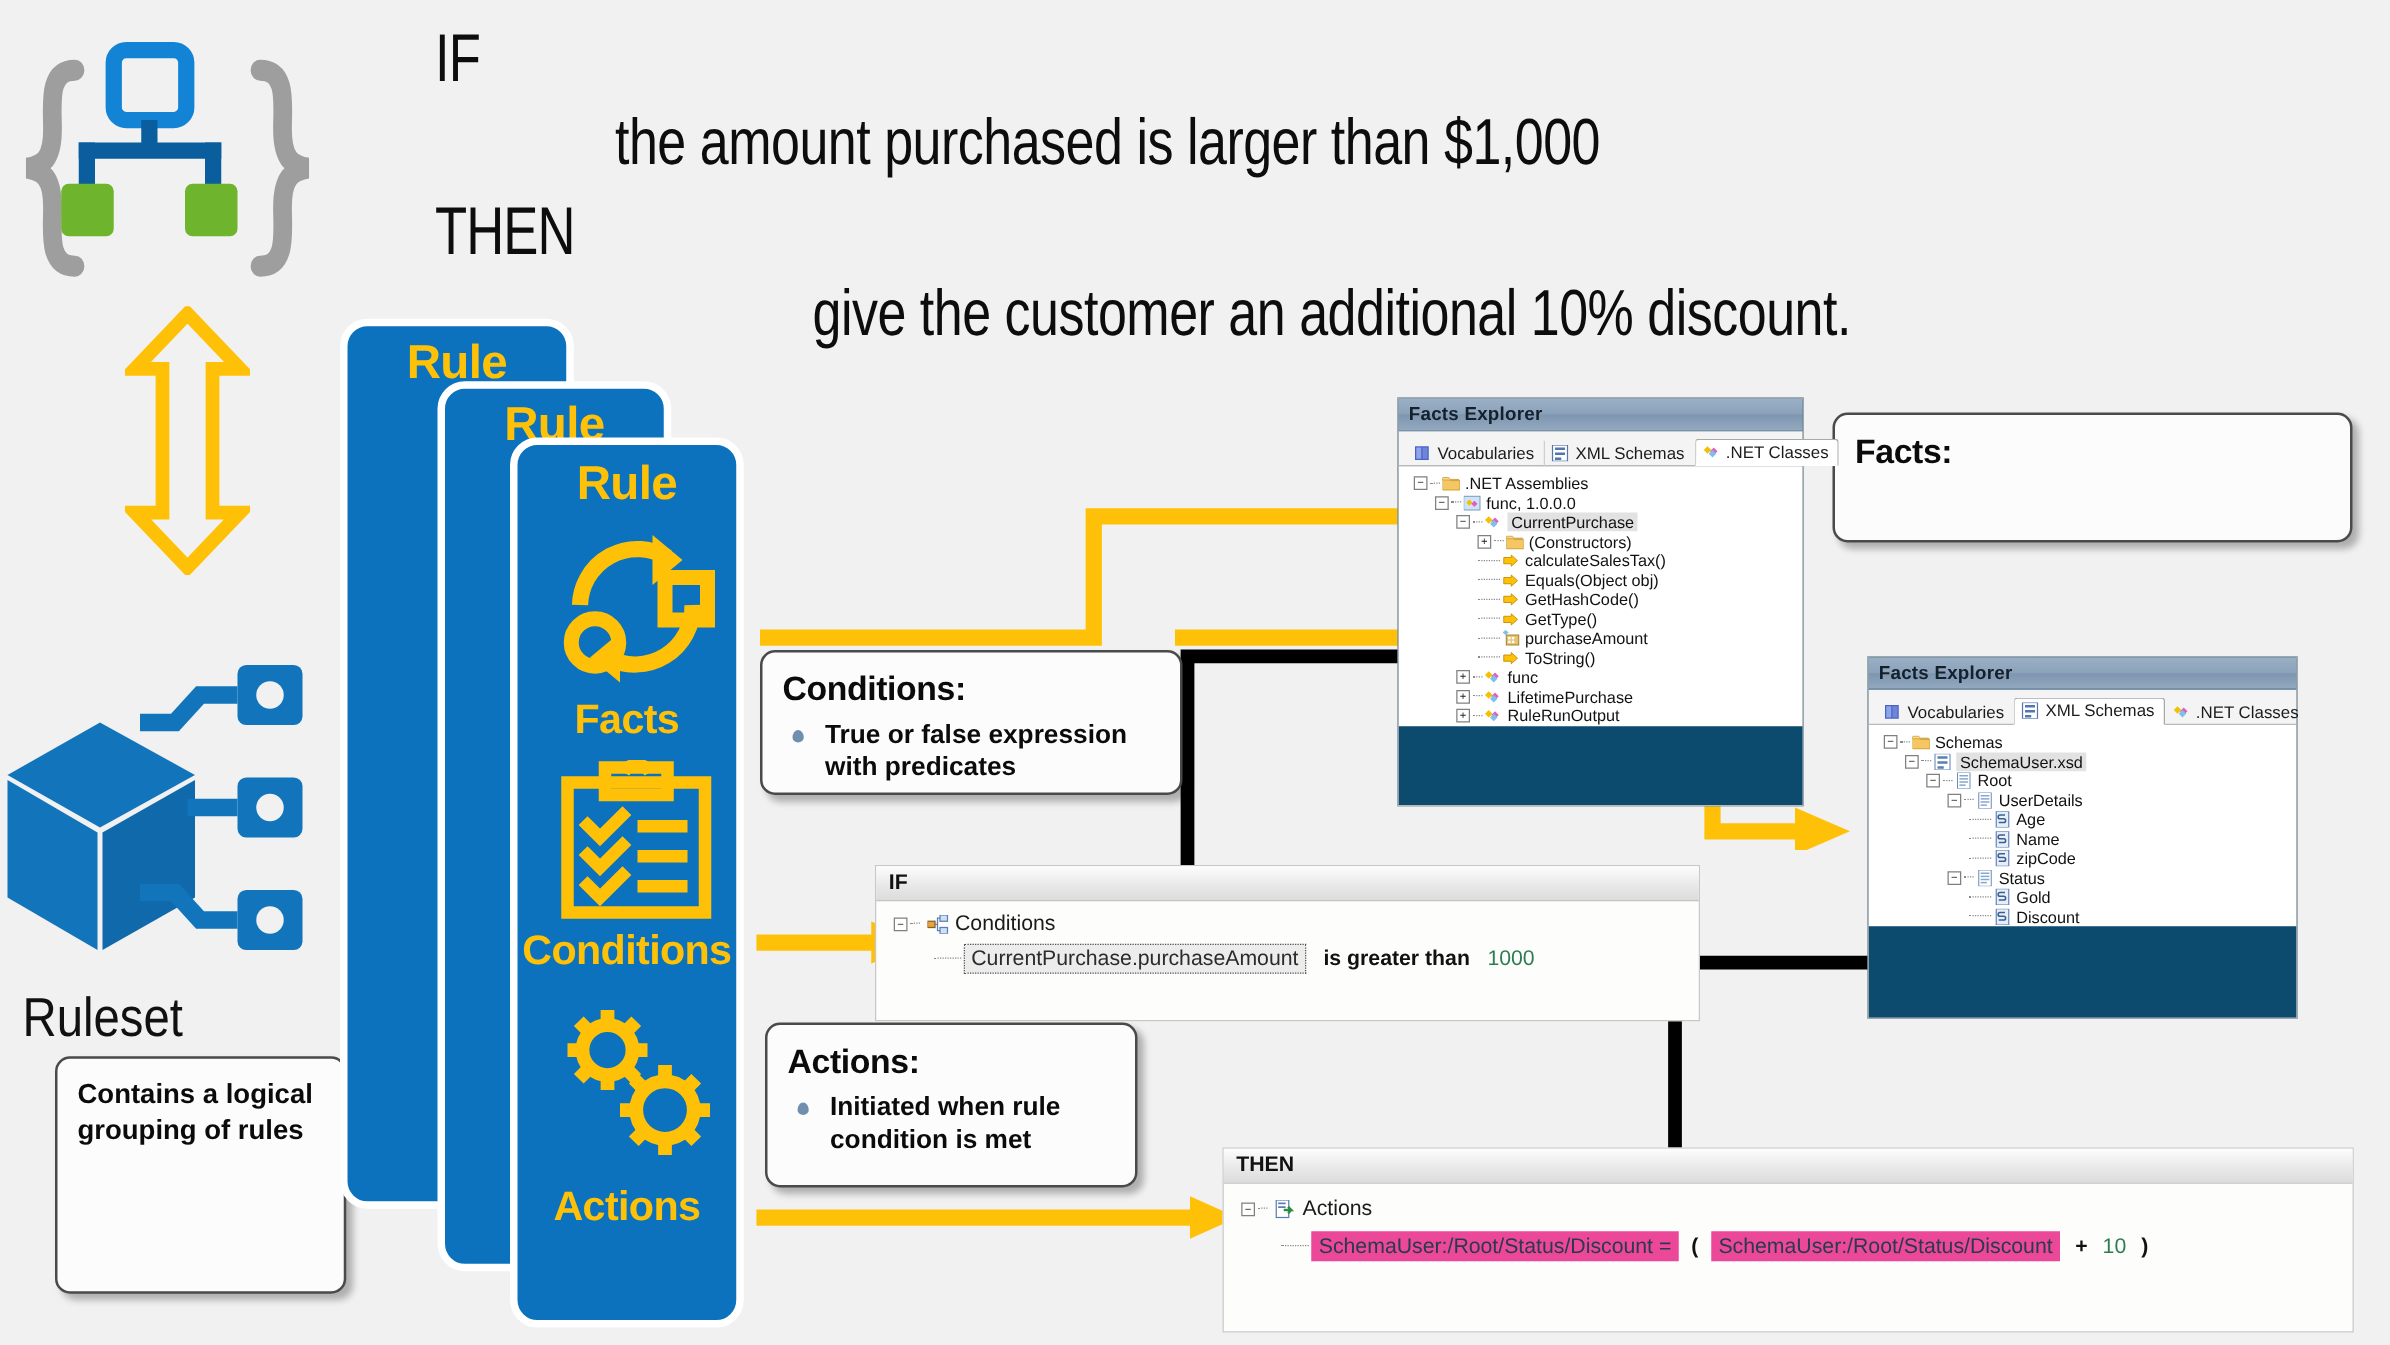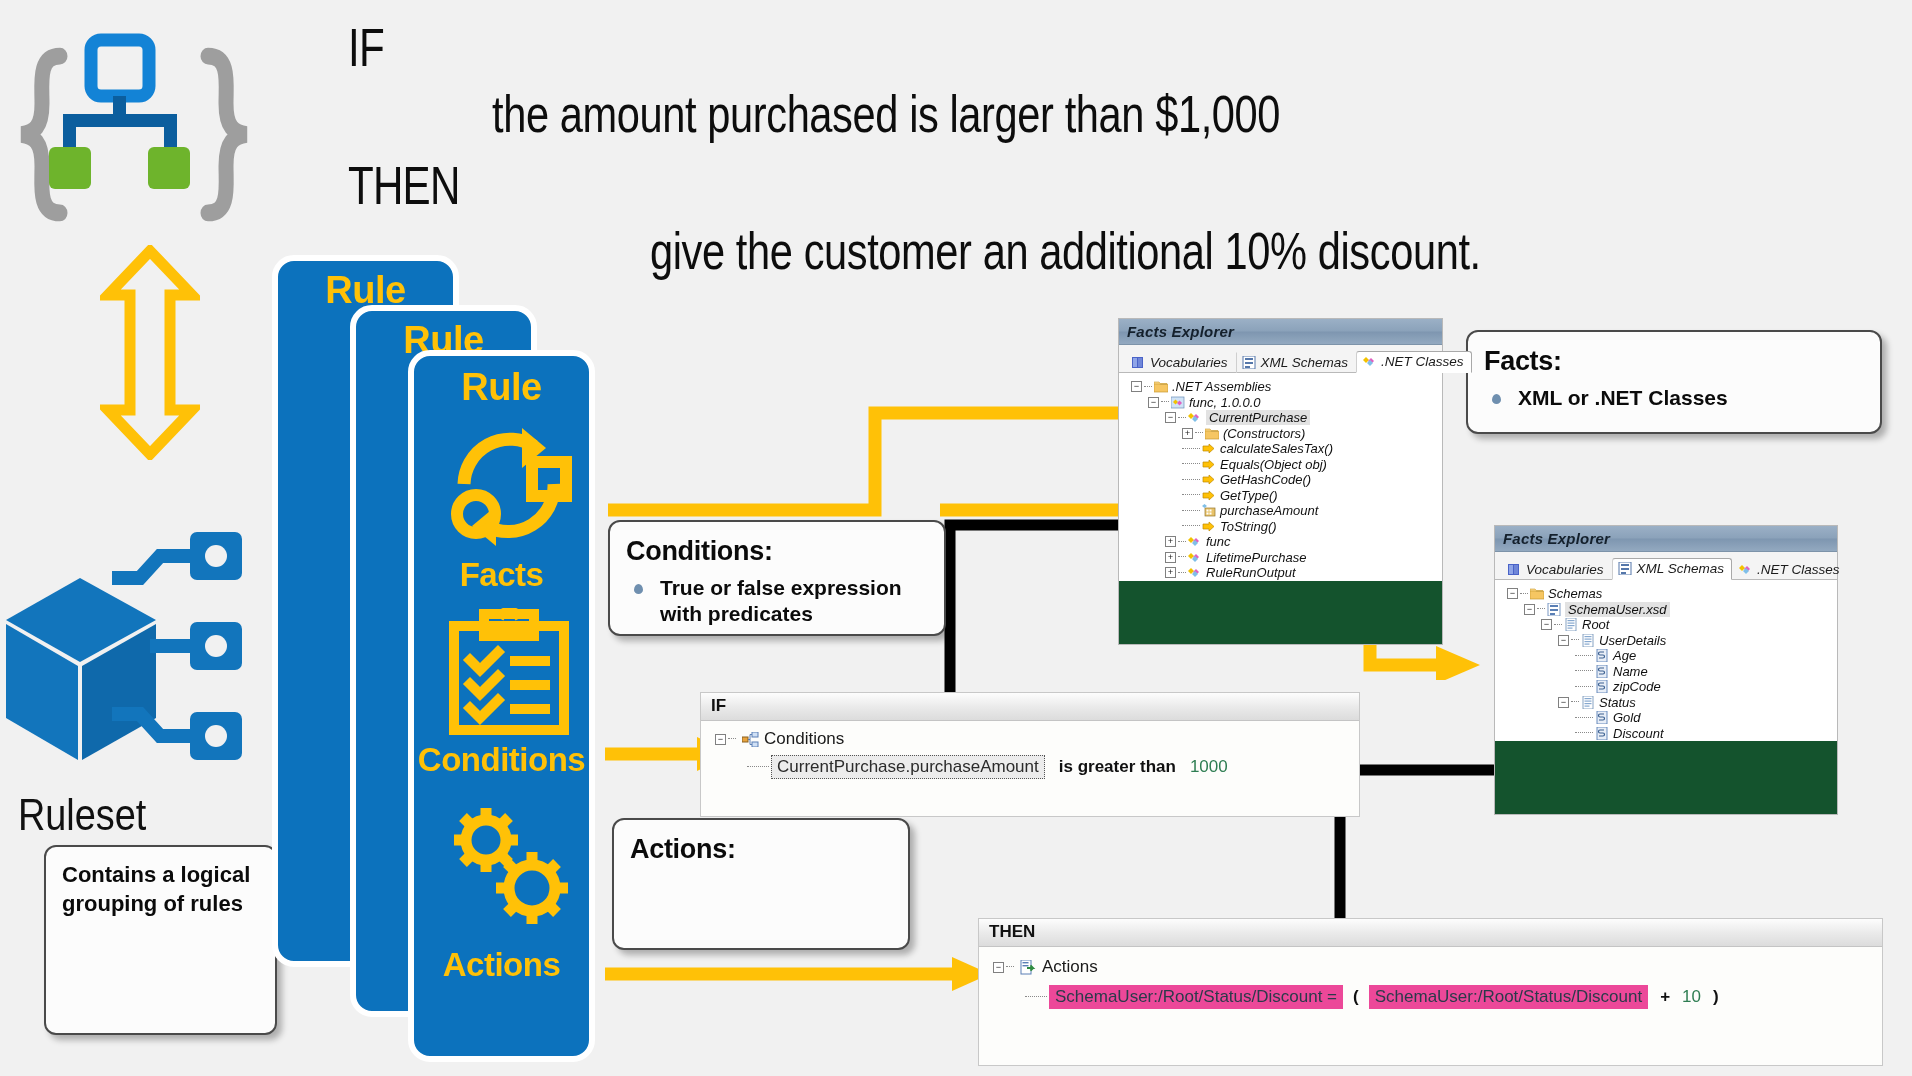--- a/index.html
+++ b/index.html
@@ -67,23 +67,22 @@
     overflow:hidden;
   }
   .rc-label{
     position:absolute;left:0;right:0;text-align:center;
     color:#FFC107;font-size:38px;font-weight:600;letter-spacing:-.5px;
   }
   .rc-label.sm{font-size:33px;}
 
   
   .fe{
-    background:#14532d;border:1px solid #b9b9b9;box-sizing:border-box;
+    background:#0c4a6e;border:1px solid #b9b9b9;box-sizing:border-box;
     font-family:"Liberation Sans", sans-serif;
-    font-style:italic;
   }
   .fe-title{
     background:linear-gradient(180deg,#9bb0c6 0%,#8ba2ba 48%,#7e96b0 52%,#93a9c0 100%);
     color:#14202c;font-size:15px;font-weight:bold;
     padding:4px 0 4px 8px;letter-spacing:.2px;
     border-bottom:1px solid #7d93a9;
   }
   .fe-tabs{
     display:flex;align-items:flex-end;gap:0;
     background:#f4f4f4;padding:3px 4px 0 6px;
@@ -273,33 +272,35 @@
 </svg>
 
 <svg class="abs" style="left:1330px;top:760px;" width="270" height="250">
   <path d="M252 10 L10 10 L10 200" fill="none" stroke="#000" stroke-width="11"></path>
   <path d="M-10 195 L10 238 L30 195 Z" fill="#000"></path>
 </svg>
 
 <div class="abs callout" style="left:1466px;top:330px;width:416px;height:104px;">
   <h3>Facts:</h3>
   <ul>
-    <li>XML or .NET Classes</li>
   </ul>
 </div>
 
 <div class="abs callout" style="left:608px;top:520px;width:338px;height:116px;">
   <h3>Conditions:</h3>
   <ul>
     <li style="max-width:270px;">True or false expression with predicates</li>
   </ul>
 </div>
 
 <div class="abs callout" style="left:612px;top:818px;width:298px;height:132px;">
   <h3>Actions:</h3>
+  <ul>
+    <li style="max-width:235px;">Initiated when rule condition is met</li>
+  </ul>
 </div>
 
 <div class="abs fe" style="left:1118px;top:318px;width:325px;height:327px;">
   <div class="fe-title">Facts Explorer</div>
   <div class="fe-tabs">
     <div class="fe-tab">
       <svg class="ic" viewBox="0 0 14 13">
         <rect x="1" y="1" width="11" height="11" fill="#4a63c8"></rect>
           <rect x="2" y="2" width="4" height="9" fill="#8fa5e8"></rect>
           <rect x="7" y="2" width="4" height="9" fill="#6f86d8"></rect>

